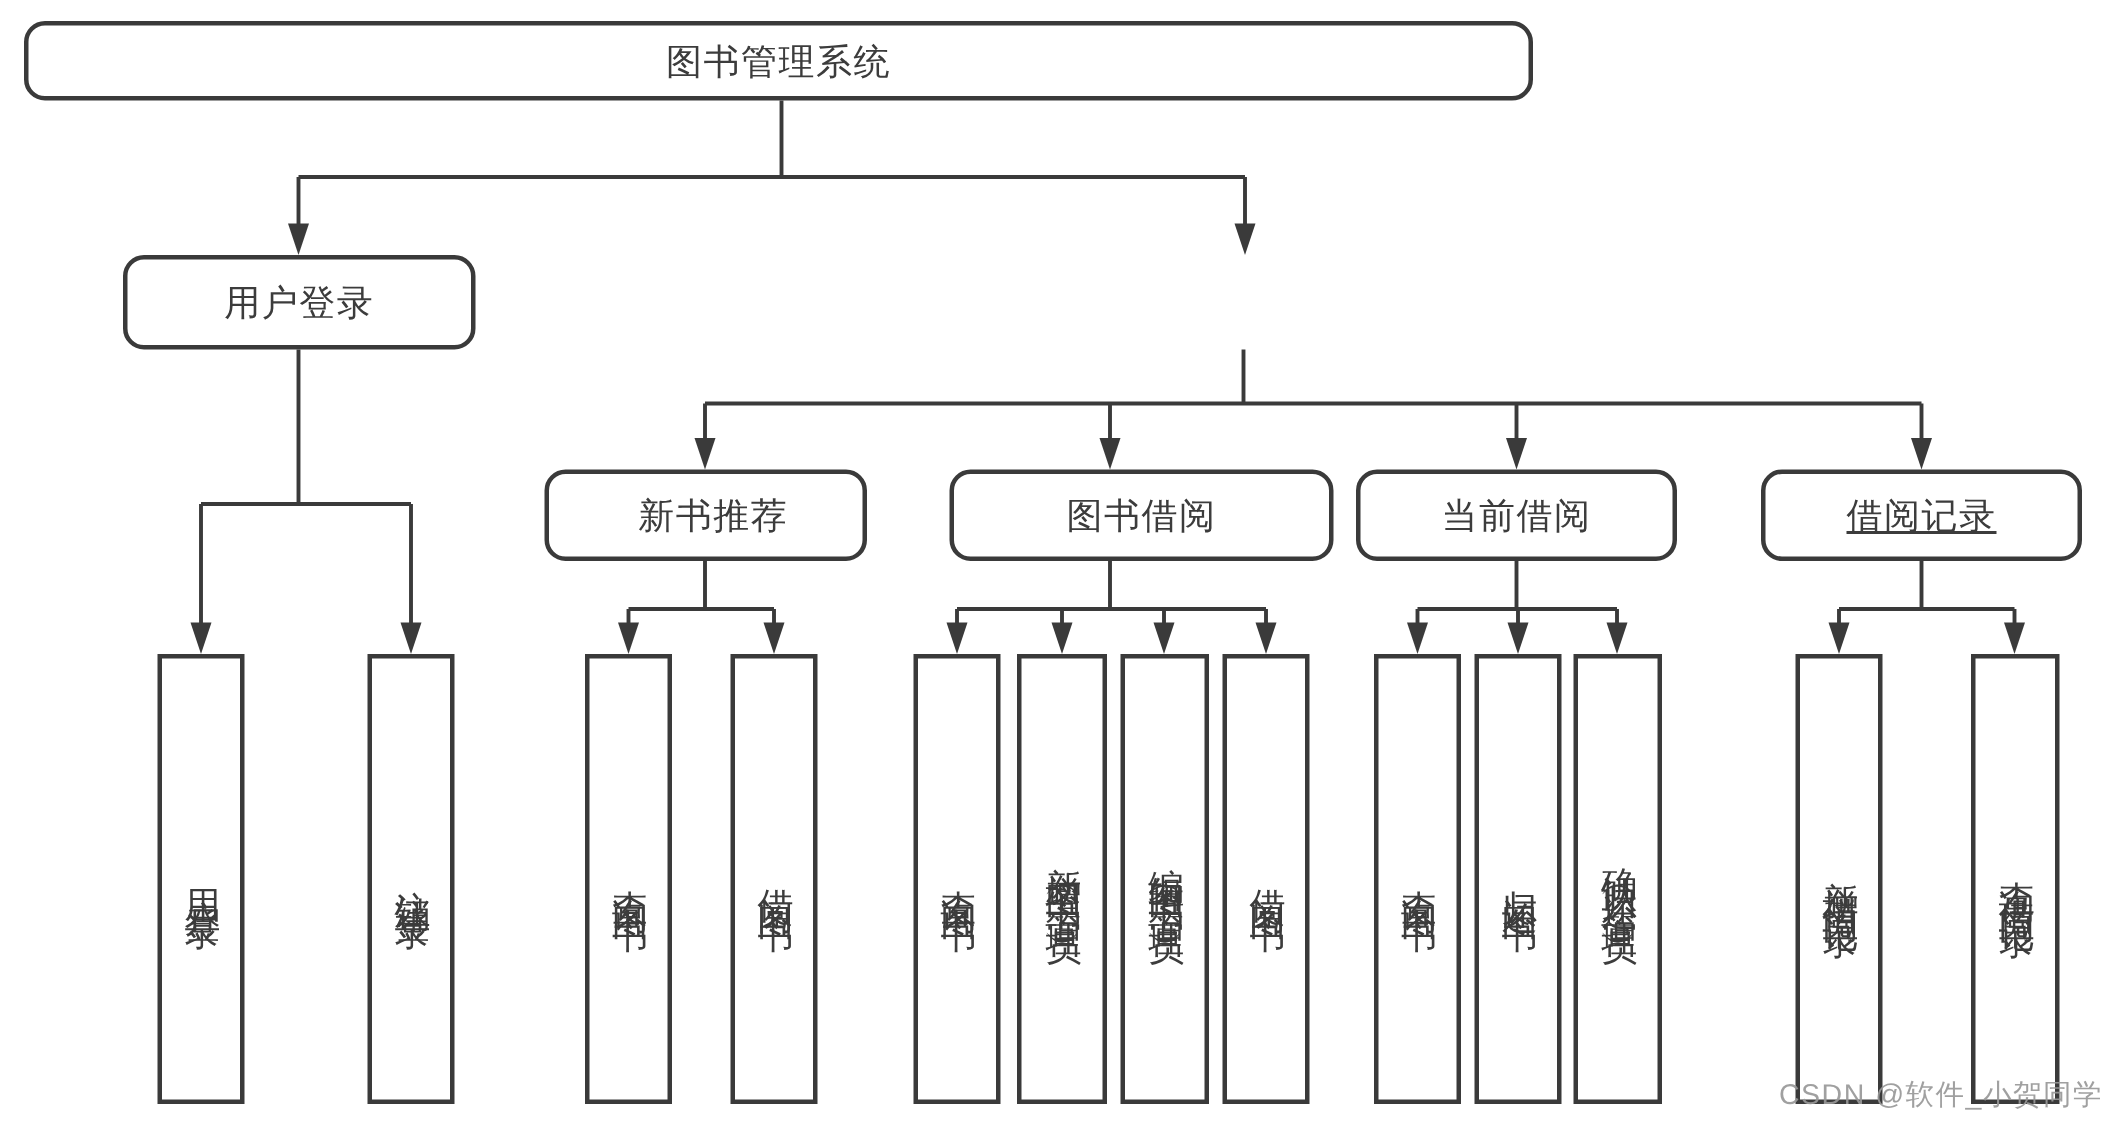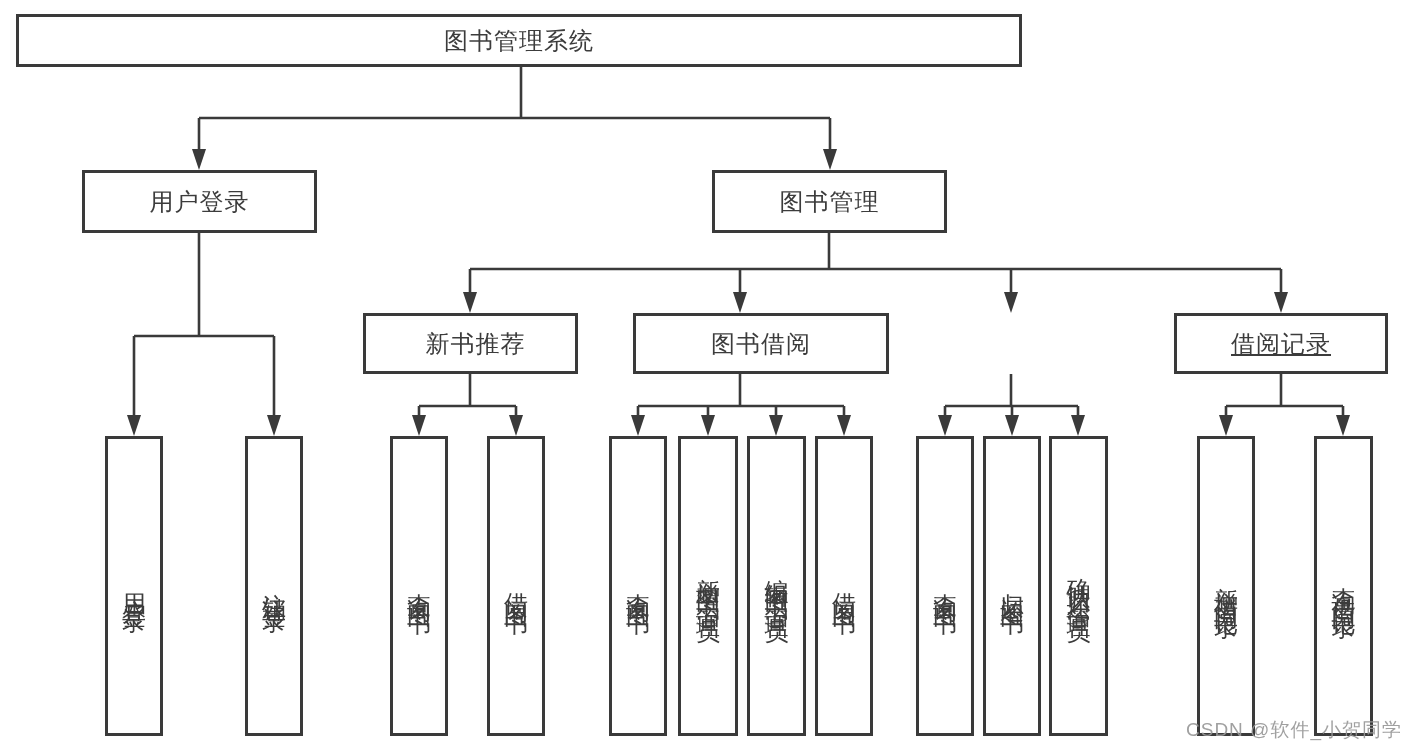--- a/index.html
+++ b/index.html
@@ -31,20 +31,21 @@
     color: #3c3c3c;
     display: flex;
     align-items: center;
     justify-content: center;
     text-align: center;
   }
   .h-node {
     font-size: 24px;
     letter-spacing: 1px;
     white-space: nowrap;
+    border-radius: 14px;
   }
   .v-node span {
     writing-mode: vertical-rl;
     font-size: 24px;
     letter-spacing: 6px;
     line-height: 1;
     white-space: nowrap;
   }
   
   .n-root   { left: 16px;   top: 14px;  width: 1006px; height: 53px; }
@@ -158,30 +159,30 @@
     </g>
   </svg>
 
   <div class="node h-node n-root">
     <span>图书管理系统</span>
   </div>
 
   <div class="node h-node n-login">
     <span>用户登录</span>
   </div>
-  <div class="node h-node n-mgmt">
-    <span>图书管理</span>
-  </div>
 
   <div class="node h-node n-nb">
     <span>新书推荐</span>
   </div>
   <div class="node h-node n-bb">
     <span>图书借阅</span>
   </div>
+  <div class="node h-node n-cb">
+    <span>当前借阅</span>
+  </div>
   <div class="node h-node n-br">
     <span>借阅记录</span>
   </div>
 
   <div class="node v-node leaf l-login-user">
     <span>用户登录</span>
   </div>
   <div class="node v-node leaf l-login-out">
     <span>注销登录</span>
   </div>

